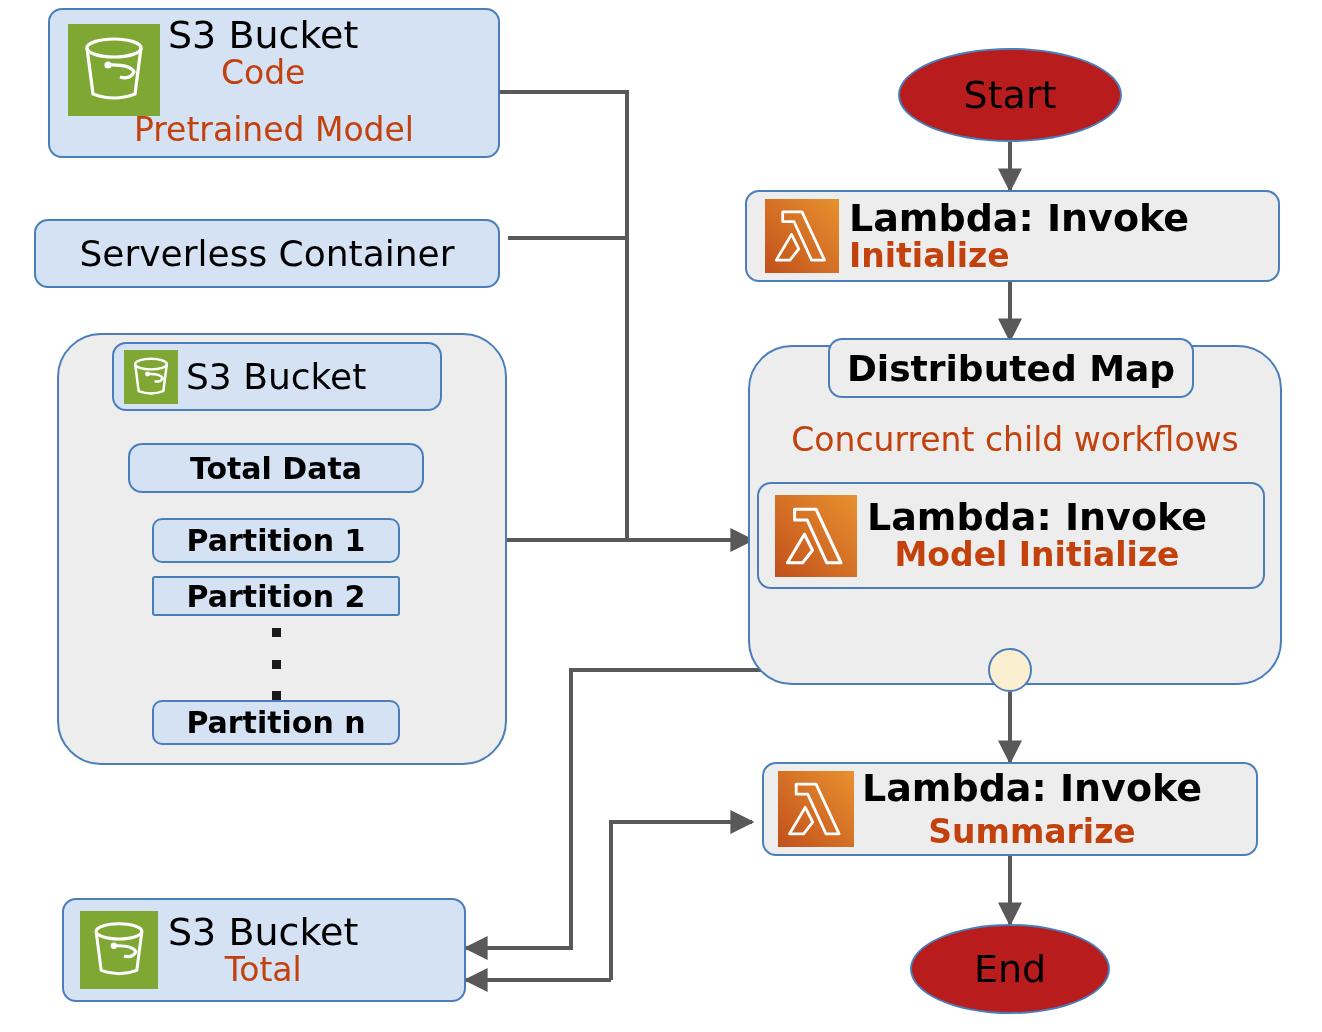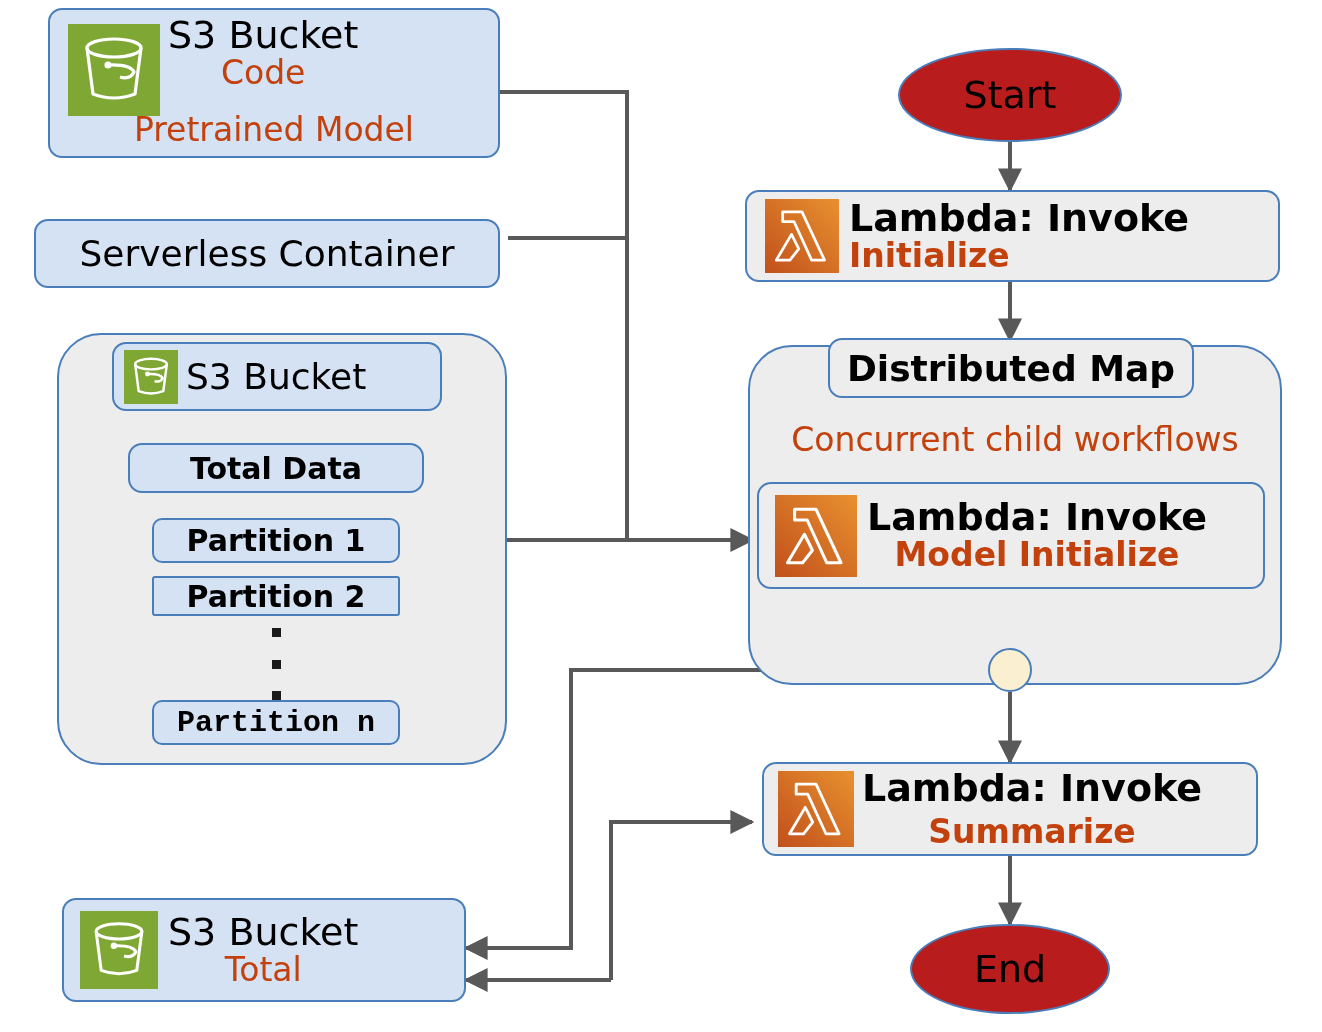--- a/index.html
+++ b/index.html
@@ -216,21 +216,21 @@
       <span class="bold-label">Partition 2</span>
     </div>
   </div>
 
   <div class="dots" style="left:272px; top:628px; width:9px; height:72px;">
     <i></i>
       <i></i>
       <i></i>
   </div>
 
-  <div class="node blue-box" style="left:152px; top:700px; width:248px; height:45px; border-radius:10px;font-family:Liberation Mono, monospace;">
+  <div class="node blue-box" style="left:152px; top:700px; width:248px; height:45px; border-radius:10px;">
     <div class="center-all">
       <span class="bold-label">Partition n</span>
     </div>
   </div>
 
   <div class="node blue-box" style="left:62px; top:898px; width:404px; height:104px;">
     <div class="icon-row" style="padding-left:16px;">
       <svg class="s3-icon" width="78" height="78" viewBox="0 0 92 92">
         <rect x="0" y="0" width="92" height="92" fill="#7fa734"></rect>
         <g fill="none" stroke="#ffffff" stroke-width="3.6" stroke-linejoin="round">

